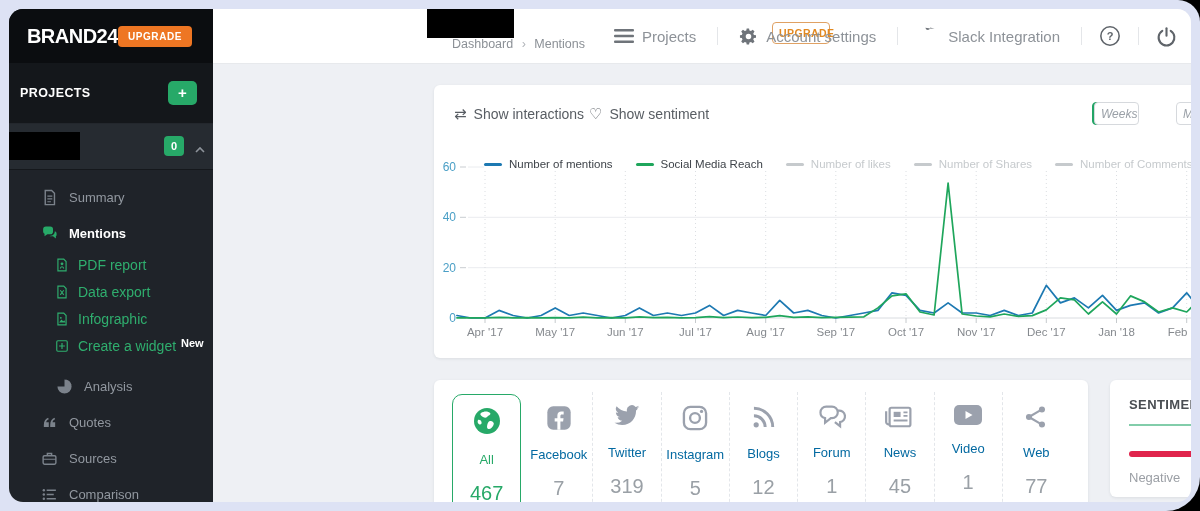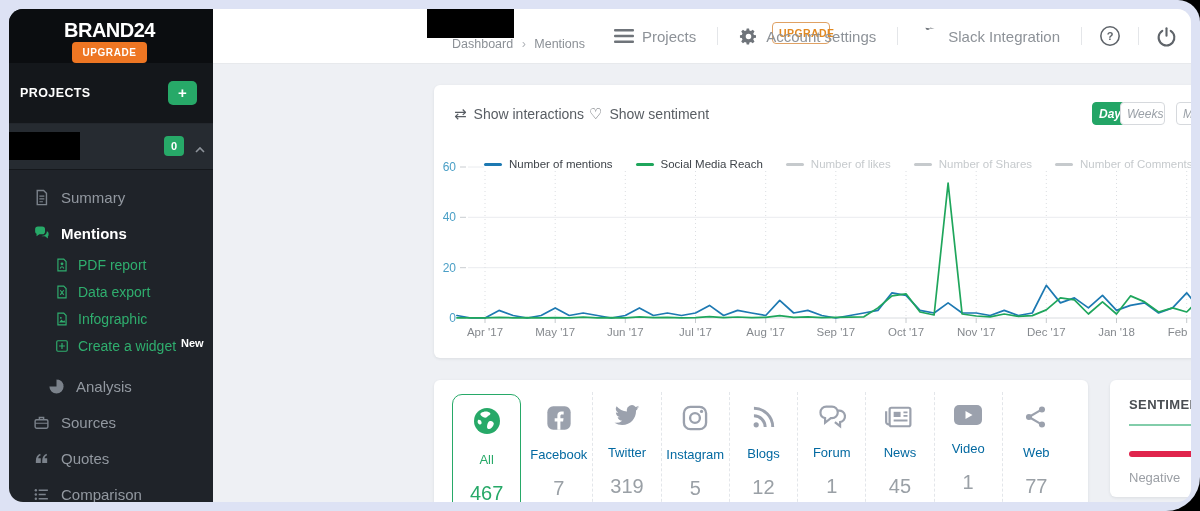--- a/index.html
+++ b/index.html
@@ -2,35 +2,35 @@
 <html><head>
 <meta charset="utf-8">
 <style>
   html,body{margin:0;padding:0;width:1200px;height:511px;overflow:hidden;background:#000;
     font-family:"Liberation Sans",sans-serif;-webkit-font-smoothing:antialiased;}
   .frame{position:absolute;inset:0;background:#dde2f4;border-radius:0 22px 34px 0;}
   .app{position:absolute;left:9px;top:9px;right:9px;bottom:9px;border-radius:14px;overflow:hidden;background:#eef0f4;}
 
   
   .sidebar{position:absolute;left:0;top:0;bottom:0;width:204px;background:#1f2329;}
-  .logo-row{height:54px;background:#0b0d10;display:flex;align-items:center;justify-content:flex-end;padding:0 16px 0 13px;flex-direction:column;}
+  .logo-row{height:54px;background:#0b0d10;display:flex;align-items:center;justify-content:center;padding:0 16px 0 13px;}
   .logo{color:#fff;font-size:20px;font-weight:bold;letter-spacing:-.5px;}
   .upgrade-side{background:#ee7623;color:#fff;font-size:10px;font-weight:bold;letter-spacing:.6px;
     border:none;border-radius:4px;padding:5px 10px;cursor:pointer;}
   .projects-row{height:60px;background:#14171b;display:flex;align-items:center;justify-content:space-between;padding:0 16px 0 11px;border-bottom:1px solid #23272d;}
   .projects-label{color:#fff;font-size:12.5px;font-weight:bold;letter-spacing:.4px;}
   .add-project{width:29px;height:24px;background:#27a968;color:#fff;border:none;border-radius:5px;
     font-size:15px;font-weight:bold;line-height:22px;cursor:pointer;}
   .project-row{height:45px;background:#262b31;border-bottom:1px solid #15181c;display:flex;align-items:center;position:relative;}
   .redacted-side{position:absolute;left:0;top:8px;width:71px;height:28px;background:#000;}
   .proj-badge{position:absolute;right:29px;top:12px;width:20px;height:20px;background:#27a968;border-radius:4px;
     color:#fff;font-size:11px;font-weight:bold;text-align:center;line-height:20px;}
   .proj-chevron{position:absolute;right:7px;top:16px;}
   .menu{padding-top:9px;}
-  .mi{display:flex;align-items:center;height:36px;padding-left:24px;color:#9298a0;font-size:15px;cursor:pointer;}
+  .mi{display:flex;align-items:center;height:36px;padding-left:32px;color:#9298a0;font-size:13px;cursor:pointer;}
   .mi .ic{width:17px;height:17px;margin-right:11px;flex:0 0 17px;color:#7b828b;}
   .mi.active{color:#fff;font-weight:bold;}
   .mi.active .ic{color:#27a968;}
   .mi.sub{height:27px;padding-left:46px;color:#2fae6e;font-size:14px;}
   .mi.sub .ic{width:14px;height:14px;flex-basis:14px;margin-right:9px;color:#2fae6e;}
   .mi.gap{margin-top:9px;margin-left:15px;}
   .new-badge{color:#fff;font-size:11px;font-weight:bold;margin-left:5px;margin-top:-6px;}
 
   
   .main{position:absolute;left:204px;right:0;top:0;bottom:0;}
@@ -51,21 +51,21 @@
   .chart-card{left:221px;top:76px;width:938px;height:273px;}
   .filter-card{left:221px;top:371px;width:654px;height:132px;}
   .sent-card{left:897px;top:371px;width:262px;height:117px;}
 
   
   .toggle{position:absolute;top:19px;height:20px;display:flex;align-items:center;gap:7px;color:#585d63;font-size:14px;cursor:pointer;background:none;border:none;padding:0;}
   .toggle .glyph{font-family:"DejaVu Sans",sans-serif;font-size:15px;color:#585d63;}
   .t-inter{left:20px;} .t-sent{left:155px;}
   .range-btn{position:absolute;top:17px;height:23px;border-radius:4px;font-size:12px;cursor:pointer;font-style:italic;}
   .rb-days{left:658px;width:33px;background:#23a566;border:1px solid #23a566;color:#fff;font-weight:bold;}
-  .rb-weeks{left:686px;width:45px;background:#fff;border:1px solid #d6d9dd;color:#9aa0a7;}
+  .rb-weeks{left:660px;width:45px;background:#fff;border:1px solid #d6d9dd;color:#9aa0a7;}
   .rb-months{left:742px;width:51px;background:#fff;border:1px solid #d6d9dd;color:#9aa0a7;}
   .legend{position:absolute;left:50px;top:73px;display:flex;align-items:center;gap:23px;background:#fff;padding-right:16px;z-index:2;}
   .legend .litem{display:flex;align-items:center;gap:7px;font-size:11.5px;cursor:pointer;}
   .legend .swatch{width:18px;height:3px;border-radius:2px;}
   #chart-svg{position:absolute;left:0;top:0;}
 
   
   .filter-card{display:flex;padding:12px 18px 0 16px;box-sizing:border-box;}
   .fitem{flex:1;display:flex;flex-direction:column;align-items:center;gap:15px;padding-top:12px;position:relative;cursor:pointer;}
   .fitem + .fitem{border-left:1px dashed #e3e6ea;}
@@ -160,31 +160,31 @@
       </div>
       <div class="mi gap">
         <span class="ic"><svg viewBox="0 0 24 24" width="17" height="17">
                 <path d="M12 12V2A10 10 0 1 1 2 12z" fill="currentColor"></path>
                 <path d="M14 10V2.2A10 10 0 0 1 21.8 10z" fill="currentColor" opacity=".55"></path>
               </svg></span>
         <span>Analysis</span>
       </div>
       <div class="mi">
         <span class="ic"><svg viewBox="0 0 24 24" width="17" height="17">
+                <path d="M4 15c0-5 2.5-8.5 6-9.8l1 2.2c-2.3 1-3.4 2.4-3.6 4.1H11v7H4zm9 0c0-5 2.5-8.5 6-9.8l1 2.2c-2.3 1-3.4 2.4-3.6 4.1H20v7h-7z" fill="currentColor"></path>
+              </svg></span>
+        <span>Quotes</span>
+      </div>
+      <div class="mi">
+        <span class="ic"><svg viewBox="0 0 24 24" width="17" height="17">
                 <rect x="3" y="8" width="18" height="12" rx="2" fill="none" stroke="currentColor" stroke-width="2"></rect>
                 <path d="M9 8V5h6v3" fill="none" stroke="currentColor" stroke-width="2"></path>
                 <path d="M3 13h18" stroke="currentColor" stroke-width="1.6"></path>
               </svg></span>
         <span>Sources</span>
-      </div>
-      <div class="mi">
-        <span class="ic"><svg viewBox="0 0 24 24" width="17" height="17">
-                <path d="M4 15c0-5 2.5-8.5 6-9.8l1 2.2c-2.3 1-3.4 2.4-3.6 4.1H11v7H4zm9 0c0-5 2.5-8.5 6-9.8l1 2.2c-2.3 1-3.4 2.4-3.6 4.1H20v7h-7z" fill="currentColor"></path>
-              </svg></span>
-        <span>Quotes</span>
       </div>
       <div class="mi">
         <span class="ic"><svg viewBox="0 0 24 24" width="17" height="17">
                 <circle cx="4" cy="6" r="1.7" fill="currentColor"></circle>
                 <circle cx="4" cy="12" r="1.7" fill="currentColor"></circle>
                 <circle cx="4" cy="18" r="1.7" fill="currentColor"></circle>
                 <path d="M8 6h13M8 12h10M8 18h13" stroke="currentColor" stroke-width="2.4"></path>
               </svg></span>
         <span>Comparison</span>
       </div>

